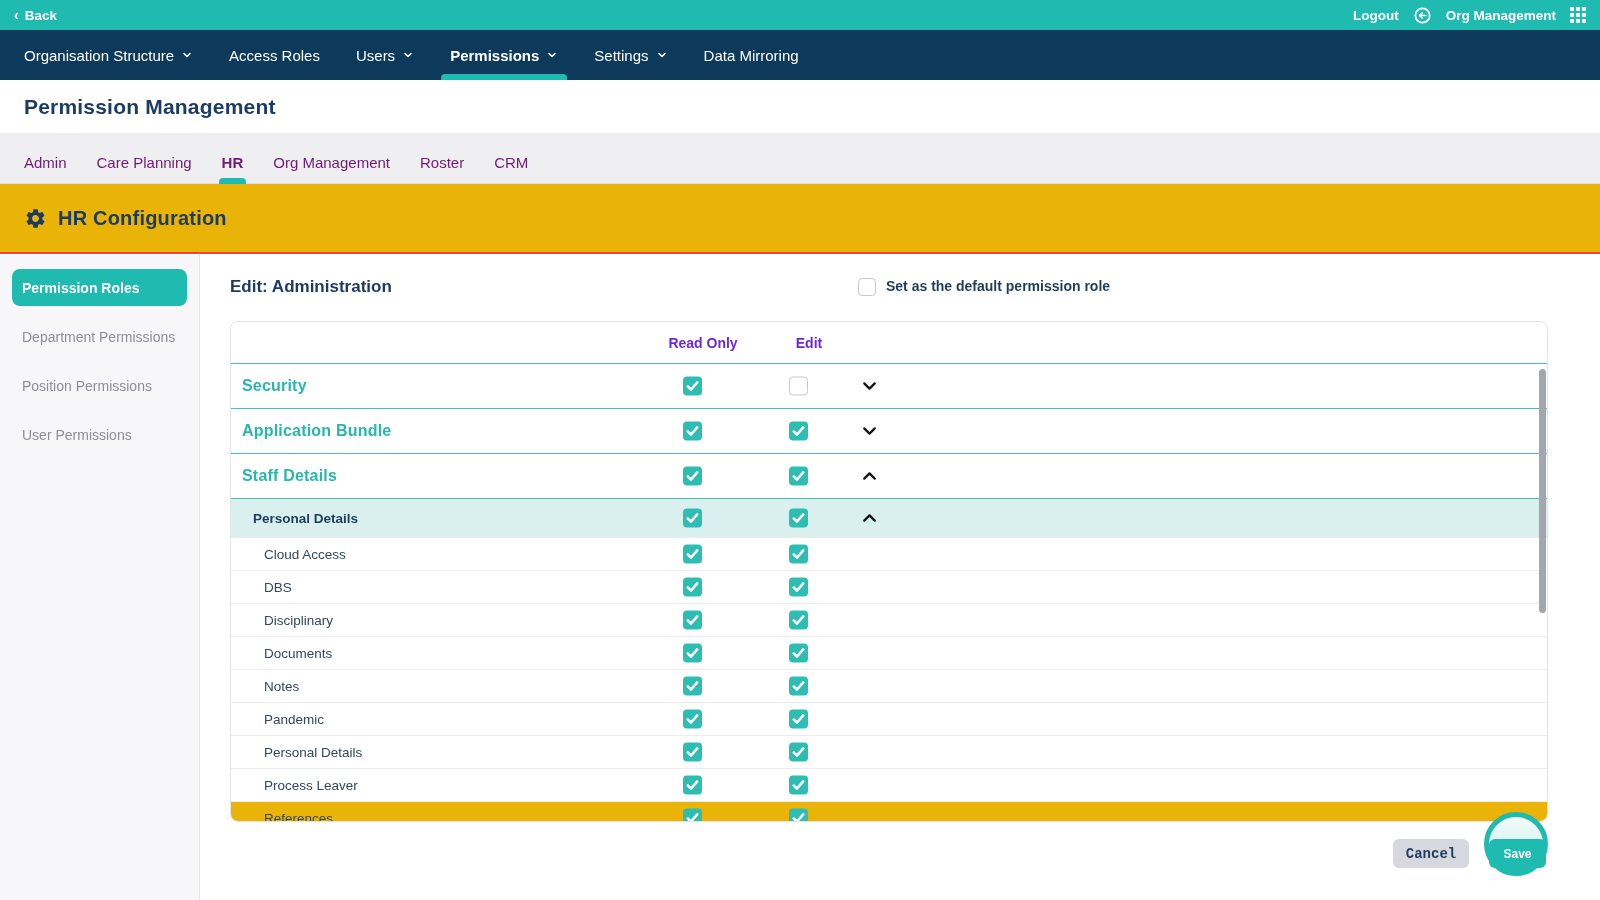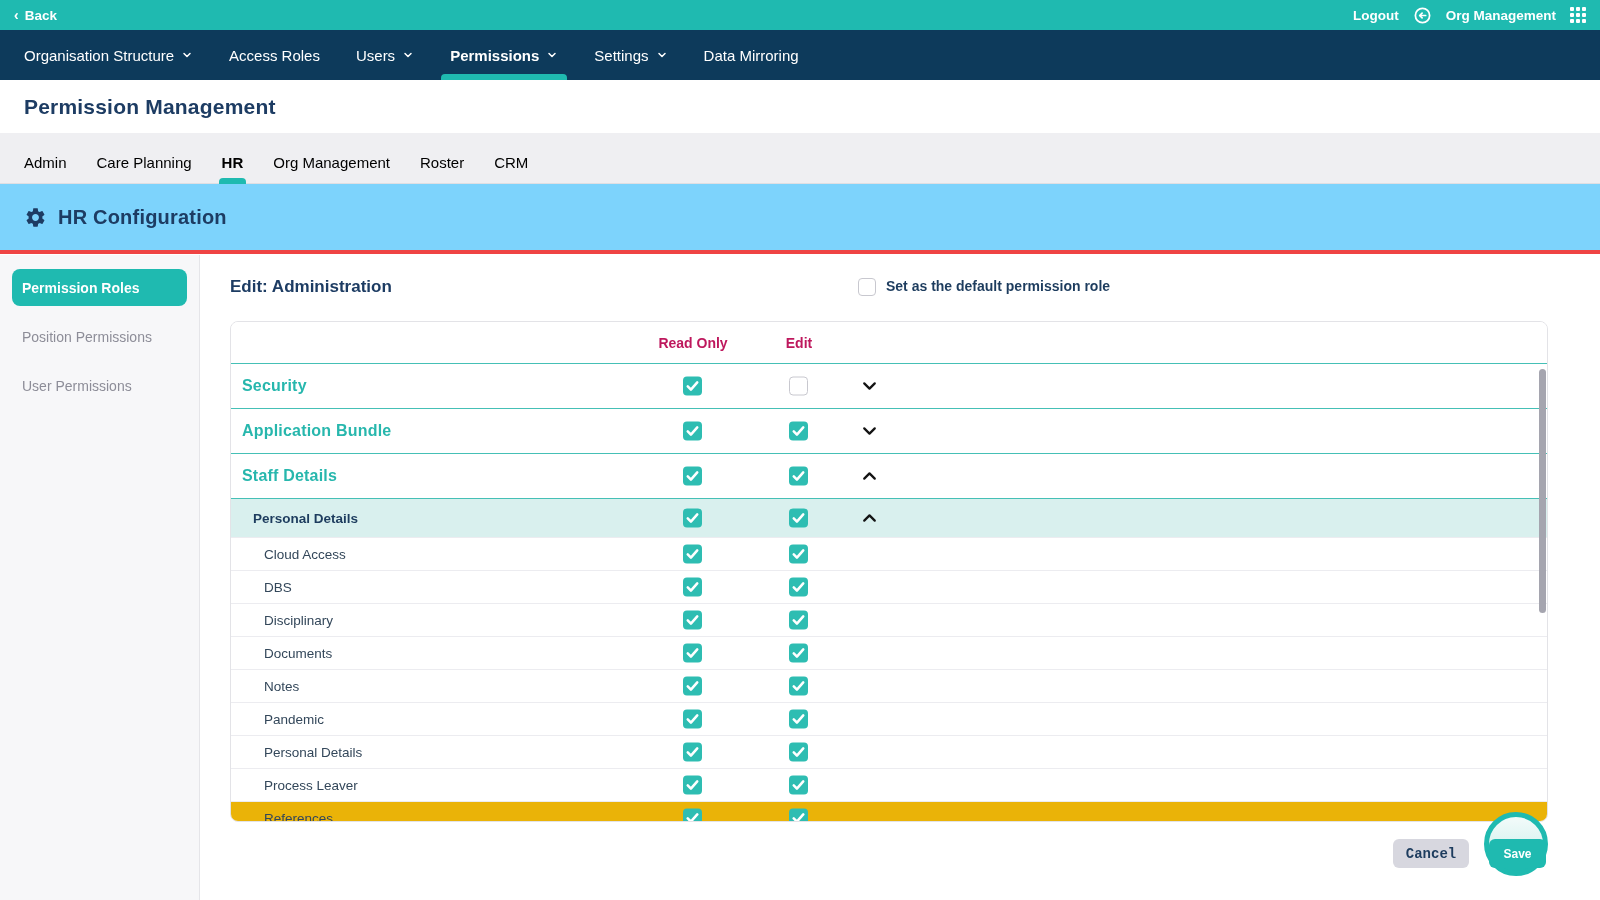--- a/index.html
+++ b/index.html
@@ -39,31 +39,31 @@
   
   .page-header { position:absolute; top:80px; left:0; width:1600px; height:53px; background:#fff; }
   .page-header h1 { margin-left:24px; line-height:53px; font-size:21px; font-weight:700; color:#1d3c63; letter-spacing:.2px; }
 
   
   .tabstrip {
     position:absolute; top:133px; left:0; width:1600px; height:51px;
     background:#efeff2; border-bottom:1px solid #dfdfe3;
     display:flex; align-items:stretch; gap:30px; padding-left:24px;
   }
-  .tab { position:relative; display:flex; align-items:center; font-size:15px; color:#000000; font-weight:500; cursor:pointer;margin-top:9px; }
+  .tab { position:relative; display:flex; align-items:center; font-size:15px; color:#701a75; font-weight:500; cursor:pointer;margin-top:9px; }
   .tab.active { font-weight:700; }
   .tab .tab-underline {
     position:absolute; bottom:-1px; left:-3px; right:-3px; height:6px;
     background:#1fbab0; border-radius:4px 4px 0 0;
   }
 
   
   .section-header {
     position:absolute; top:184px; left:0; width:1600px; height:70px;
-    background:#7dd3fc; border-bottom:4px solid #ef4444;
+    background:#eab308; border-bottom:2px solid #ef4444;
     display:flex; align-items:center; gap:11px; padding-left:24px;
   }
   .section-header h2 { font-size:20px; font-weight:600; color:#1d3c63; letter-spacing:.2px; }
   .gear { width:23px; height:23px; }
 
   
   .sidebar {
     position:absolute; top:255px; left:0; width:200px; height:645px;
     background:#f7f7f9; border-right:1px solid #e5e5e9; padding-top:14px;
   }
@@ -90,21 +90,21 @@
     font-family:"Liberation Sans", sans-serif; background:transparent;
   }
   .search-box input::placeholder { color:#a3a3ab; }
 
   
   .ptable {
     position:absolute; left:30px; top:66px; width:1318px; height:501px;
     border:1px solid #e3e3e7; border-radius:8px; background:#fff; overflow:hidden;
   }
   .ptable-header { position:relative; height:41px; background:#fff; }
-  .hdr-col { position:absolute; top:50%; transform:translate(-50%,-50%); font-size:14px; font-weight:600; color:#be185d; }
+  .hdr-col { position:absolute; top:50%; transform:translate(-50%,-50%); font-size:14px; font-weight:600; color:#6d28d9;margin-left:10px; }
   .hdr-read { left:462px; } .hdr-edit { left:568px; }
 
   .prow { position:relative; background:#fff; border-top:1px solid #ececf0; cursor:default; }
   .prow.kind-category    { height:45px; border-top:1px solid #45c0b6; }
   .prow.kind-subcategory { height:39px; border-top:1px solid #45c0b6; }
   .prow.kind-item        { height:33px; }
   .prow.kind-item:last-child { background:#eab308; }
   .prow.highlighted { background:#d9f0ee; }
 
   .prow-label { position:absolute; top:50%; transform:translateY(-50%); white-space:nowrap; }
@@ -247,20 +247,21 @@
 
   <div class="section-header">
     <svg class="gear" viewBox="0 0 24 24" fill="#1d3c63">
       <path d="M19.14 12.94c.04-.3.06-.61.06-.94 0-.32-.02-.64-.07-.94l2.03-1.58c.18-.14.23-.41.12-.61l-1.92-3.32c-.12-.22-.37-.29-.59-.22l-2.39.96c-.5-.38-1.03-.7-1.62-.94l-.36-2.54c-.04-.24-.24-.41-.48-.41h-3.84c-.24 0-.43.17-.47.41l-.36 2.54c-.59.24-1.13.57-1.62.94l-2.39-.96c-.22-.08-.47 0-.59.22L2.74 8.87c-.12.21-.08.47.12.61l2.03 1.58c-.05.3-.09.63-.09.94s.02.64.07.94l-2.03 1.58c-.18.14-.23.41-.12.61l1.92 3.32c.12.22.37.29.59.22l2.39-.96c.5.38 1.03.7 1.62.94l.36 2.54c.05.24.24.41.48.41h3.84c.24 0 .44-.17.47-.41l.36-2.54c.59-.24 1.13-.56 1.62-.94l2.39.96c.22.08.47 0 .59-.22l1.92-3.32c.12-.22.07-.47-.12-.61l-2.01-1.58zM12 15.6c-1.98 0-3.6-1.62-3.6-3.6s1.62-3.6 3.6-3.6 3.6 1.62 3.6 3.6-1.62 3.6-3.6 3.6z"></path>
     </svg>
     <h2>HR Configuration</h2>
   </div>
 
   <aside class="sidebar" id="sidebar-container">
       <div class="side-item active">Permission Roles</div>
+      <div class="side-item">Department Permissions</div>
       <div class="side-item">Position Permissions</div>
       <div class="side-item">User Permissions</div>
     </aside>
 
   <main class="main">
     <h3 class="edit-title">Edit: Administration</h3>
 
     <div class="default-role">
       <span class="cb unchecked" style="width:18px;height:18px;"></span>
       <span class="label">Set as the default permission role</span>

